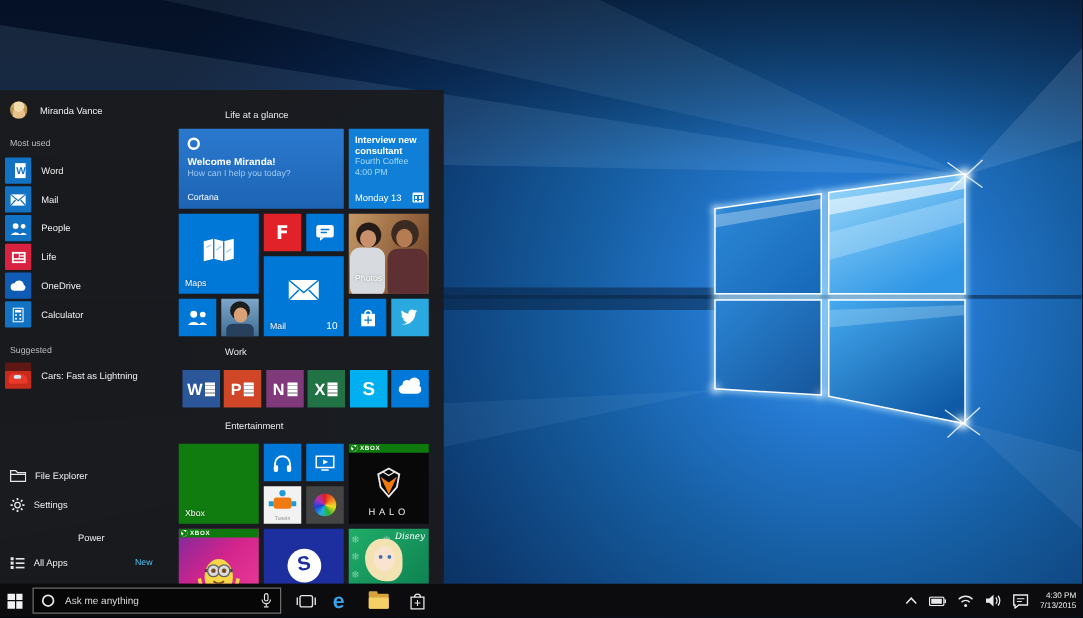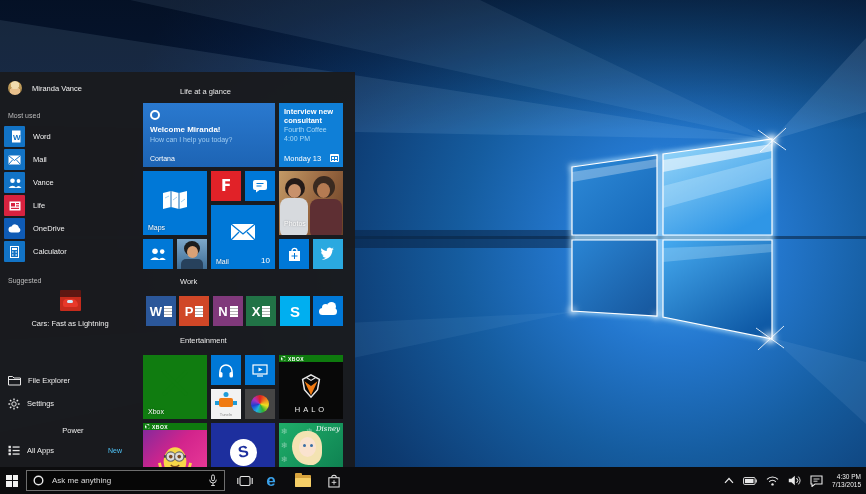--- a/index.html
+++ b/index.html
@@ -228,21 +228,21 @@
     </div>
     <div class="app-row" style="top:100px;">
       <span class="app-ic bg-blue">
         <svg class="ic" width="14" height="10" viewBox="0 0 14 10">
             <circle cx="4.5" cy="2.8" r="2.3" fill="#fff"></circle>
             <path d="M0.5,10 Q4.5,5.5 8.5,10 Z" fill="#fff"></path>
             <circle cx="10.5" cy="3" r="1.9" fill="#fff"></circle>
             <path d="M7.6,10 Q10.5,6.2 13.5,10 Z" fill="#fff"></path>
           </svg>
       </span>
-      <span class="app-label">Vance</span>
+      <span class="app-label">People</span>
     </div>
     <div class="app-row" style="top:123px;">
       <span class="app-ic bg-red">
         <svg class="ic" width="12" height="10" viewBox="0 0 12 10">
             <rect x="0.5" y="0.5" width="11" height="9" fill="#fff"></rect>
             <rect x="2" y="2" width="4" height="3.5" fill="#d8223f"></rect>
             <rect x="7" y="2" width="3" height="1.2" fill="#d8223f"></rect>
             <rect x="7" y="4.3" width="3" height="1.2" fill="#d8223f"></rect>
             <rect x="2" y="6.8" width="8" height="1.2" fill="#d8223f"></rect>
           </svg>
@@ -265,21 +265,21 @@
             <circle cx="2.8" cy="6" r="0.8" fill="#fff"></circle>
             <circle cx="6.2" cy="6" r="0.8" fill="#fff"></circle>
             <circle cx="2.8" cy="9" r="0.8" fill="#fff"></circle>
             <circle cx="6.2" cy="9" r="0.8" fill="#fff"></circle>
           </svg>
       </span>
       <span class="app-label">Calculator</span>
     </div>
 
     <div class="col-label" style="left:8px;top:205px;">Suggested</div>
-    <div class="app-row" style="top:218px;flex-direction:column;">
+    <div class="app-row" style="top:218px;">
       <span class="app-ic cars-ic">
           <span class="cars-car"></span>
         </span>
       <span class="app-label">Cars: Fast as Lightning</span>
     </div>
 
     <div class="sys-row" style="top:300px;">
       <svg class="ic" width="13" height="11" viewBox="0 0 13 11">
           <path d="M0.5,1.5 h4 l1.5,1.5 h6.5 v7 h-12 Z" fill="none" stroke="#e6e6e6"></path>
           <path d="M0.5,4.5 h12" stroke="#e6e6e6"></path>

